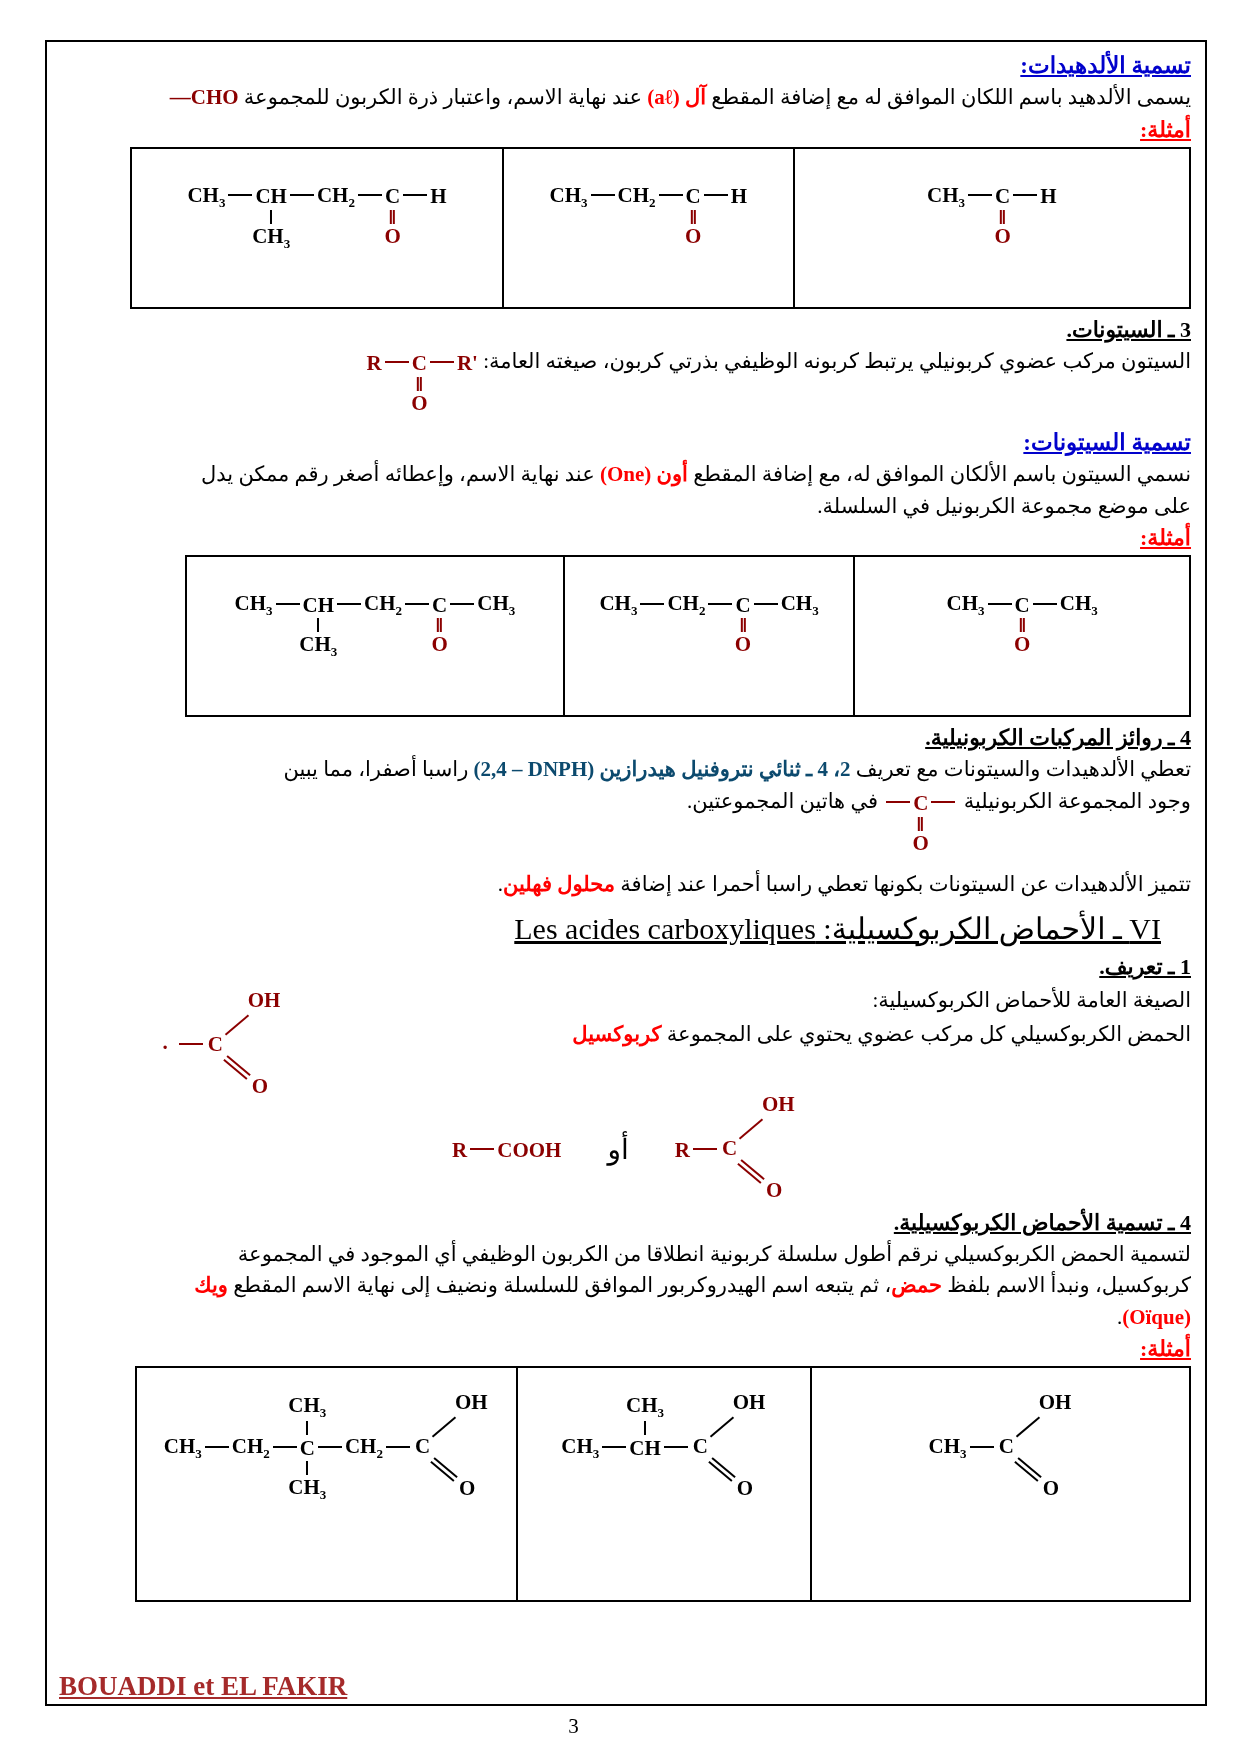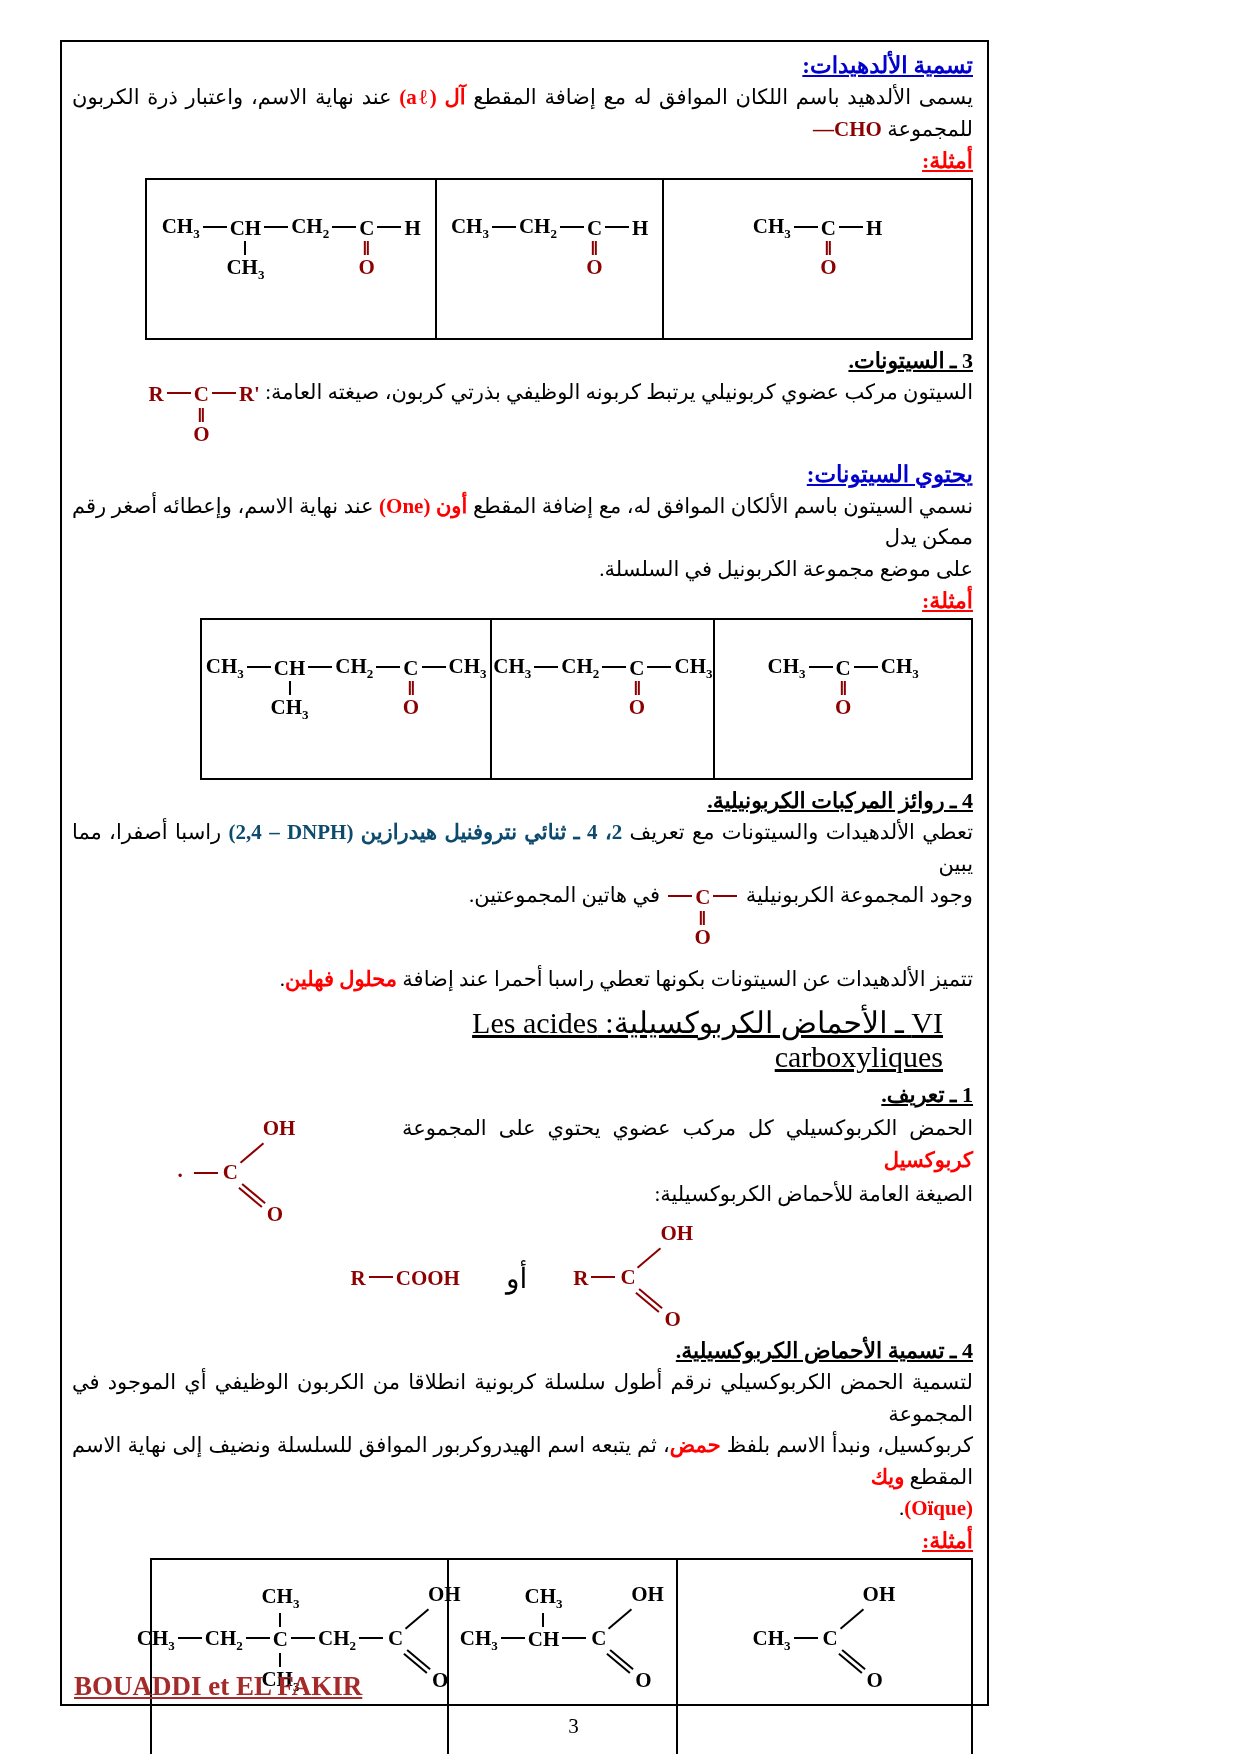--- a/index.html
+++ b/index.html
@@ -2,21 +2,21 @@
 <html><head>
 <meta charset="utf-8">
 <style>
   * { box-sizing: border-box; }
   html,body { margin:0; padding:0; background:#fff; }
   .sheet {
     position:relative; width:1240px; height:1754px; background:#fff;
     font-family:"Liberation Serif", serif; color:#000;
   }
   .frame {
-    position:absolute; left:60px; top:40px; width:929px; height:1666px;
+    position:absolute; left:45px; top:40px; width:1162px; height:1666px;
     border:2px solid #000; padding:8px 14px 0 10px; direction:rtl;
   }
   .h-blue { color:#0202cc; font-weight:bold; font-size:23px; text-decoration:underline; margin:2px 0; }
   .h-black { color:#000; font-weight:bold; font-size:22px; text-decoration:underline; margin:8px 0 2px; }
   .body { font-size:21px; line-height:1.5; text-align:justify; margin:3px 0; }
   .red { color:#ff0000; } .dred { color:#8b0000; } .blue { color:#0c4a6e; } .b { font-weight:bold; }
   .ex-label { color:#ff0000; font-weight:bold; font-size:22px; text-decoration:underline; margin:2px 0; }
   .mb-deep { margin-bottom:52px; }
 
   .exbox { display:flex; direction:ltr; border:2px solid #000; margin-top:4px; margin-bottom:8px; }
@@ -107,21 +107,21 @@
         </div>
     </div>
 
     <div class="h-black">3 ـ السيتونات.</div>
 
     <p class="body mb-deep"><span>السيتون مركب عضوي كربونيلي يرتبط كربونه الوظيفي بذرتي كربون، صيغته العامة: </span><span class="mol allred"><span class="atom"><span class="grp">R</span></span><span class="bond"></span><span class="atom"><span class="grp">C</span><span class="attach down oatom">
               <span class="vbond vdbl"></span>
               <span class="agrp">O</span>
             </span></span><span class="bond"></span><span class="atom"><span class="grp">R'</span></span></span></p>
 
-    <div class="h-blue">يحتوي السيتونات:</div>
+    <div class="h-blue">تسمية السيتونات:</div>
 
     <p class="body"><span>نسمي السيتون باسم الألكان الموافق له، مع إضافة المقطع </span><span class="red b">أون (One)</span><span> عند نهاية الاسم، وإعطائه أصغر رقم ممكن يدل</span><br><span>على موضع مجموعة الكربونيل في السلسلة.</span></p>
 
     <div class="ex-label">أمثلة:</div>
 
     <div class="exbox box2">
       <div class="cell c1">
           <span class="mol"><span class="atom"><span class="grp">CH<sub>3</sub></span></span><span class="bond"></span><span class="atom"><span class="grp">CH</span><span class="attach down">
                 <span class="vbond"></span>
                 <span class="agrp">CH<sub>3</sub></span>
@@ -152,22 +152,22 @@
             </span></span><span class="bond"></span></span><span> في هاتين المجموعتين.</span></p>
 
     <p class="body"><span>تتميز الألدهيدات عن السيتونات بكونها تعطي راسبا أحمرا عند إضافة </span><span class="red b">محلول فهلين</span><span>.</span></p>
 
     <div class="vi-heading"><span>VI ـ الأحماض الكربوكسيلية: </span><bdi dir="ltr">Les acides carboxyliques</bdi></div>
 
     <div class="h-black">1 ـ تعريف.</div>
 
     <div class="def-row">
       <div class="def-text">
+        <p class="body"><span>الصيغة العامة للأحماض الكربوكسيلية:</span></p>
         <p class="body"><span>الحمض الكربوكسيلي كل مركب عضوي يحتوي على المجموعة </span><span class="red b">كربوكسيل</span></p>
-        <p class="body"><span>الصيغة العامة للأحماض الكربوكسيلية:</span></p>
       </div>
       <div class="def-struct allred dred">
           <span class="dot">.</span>
           <span class="mol allred"><span class="bond"></span><span class="cooh"><span class="cgrp">C</span><span class="dg up"></span><span class="lbl-oh">OH</span><span class="dg dn"></span><span class="lbl-o">O</span></span></span>
         </div>
     </div>
 
     <div class="formula-row">
       <span class="mol allred"><span class="atom"><span class="grp">R</span></span><span class="bond"></span><span class="cooh"><span class="cgrp">C</span><span class="dg up"></span><span class="lbl-oh">OH</span><span class="dg dn"></span><span class="lbl-o">O</span></span></span>
       <span class="or-word">أو</span>

